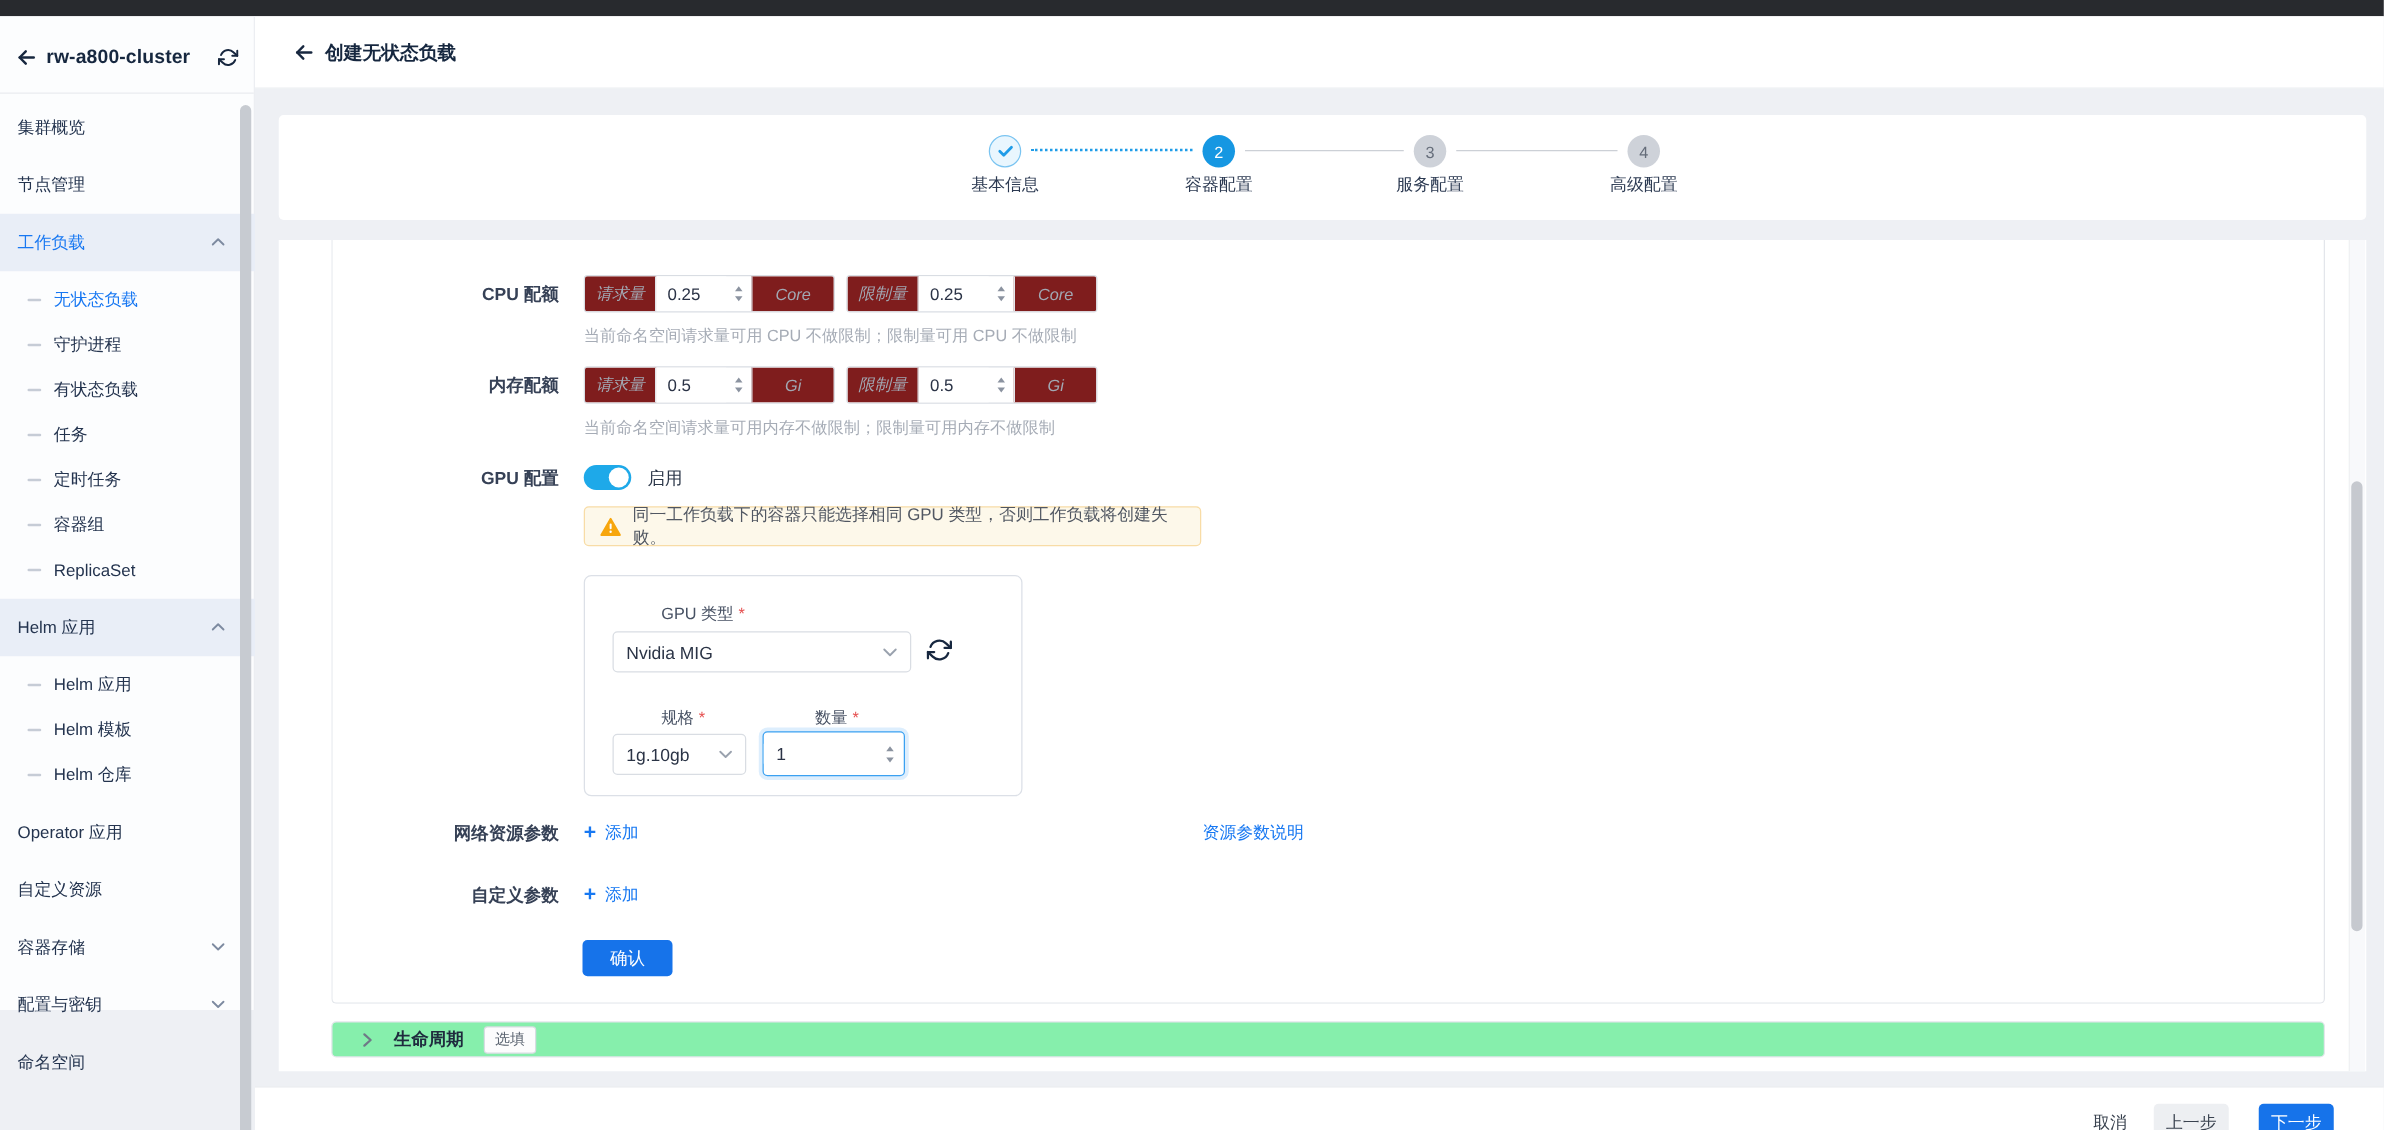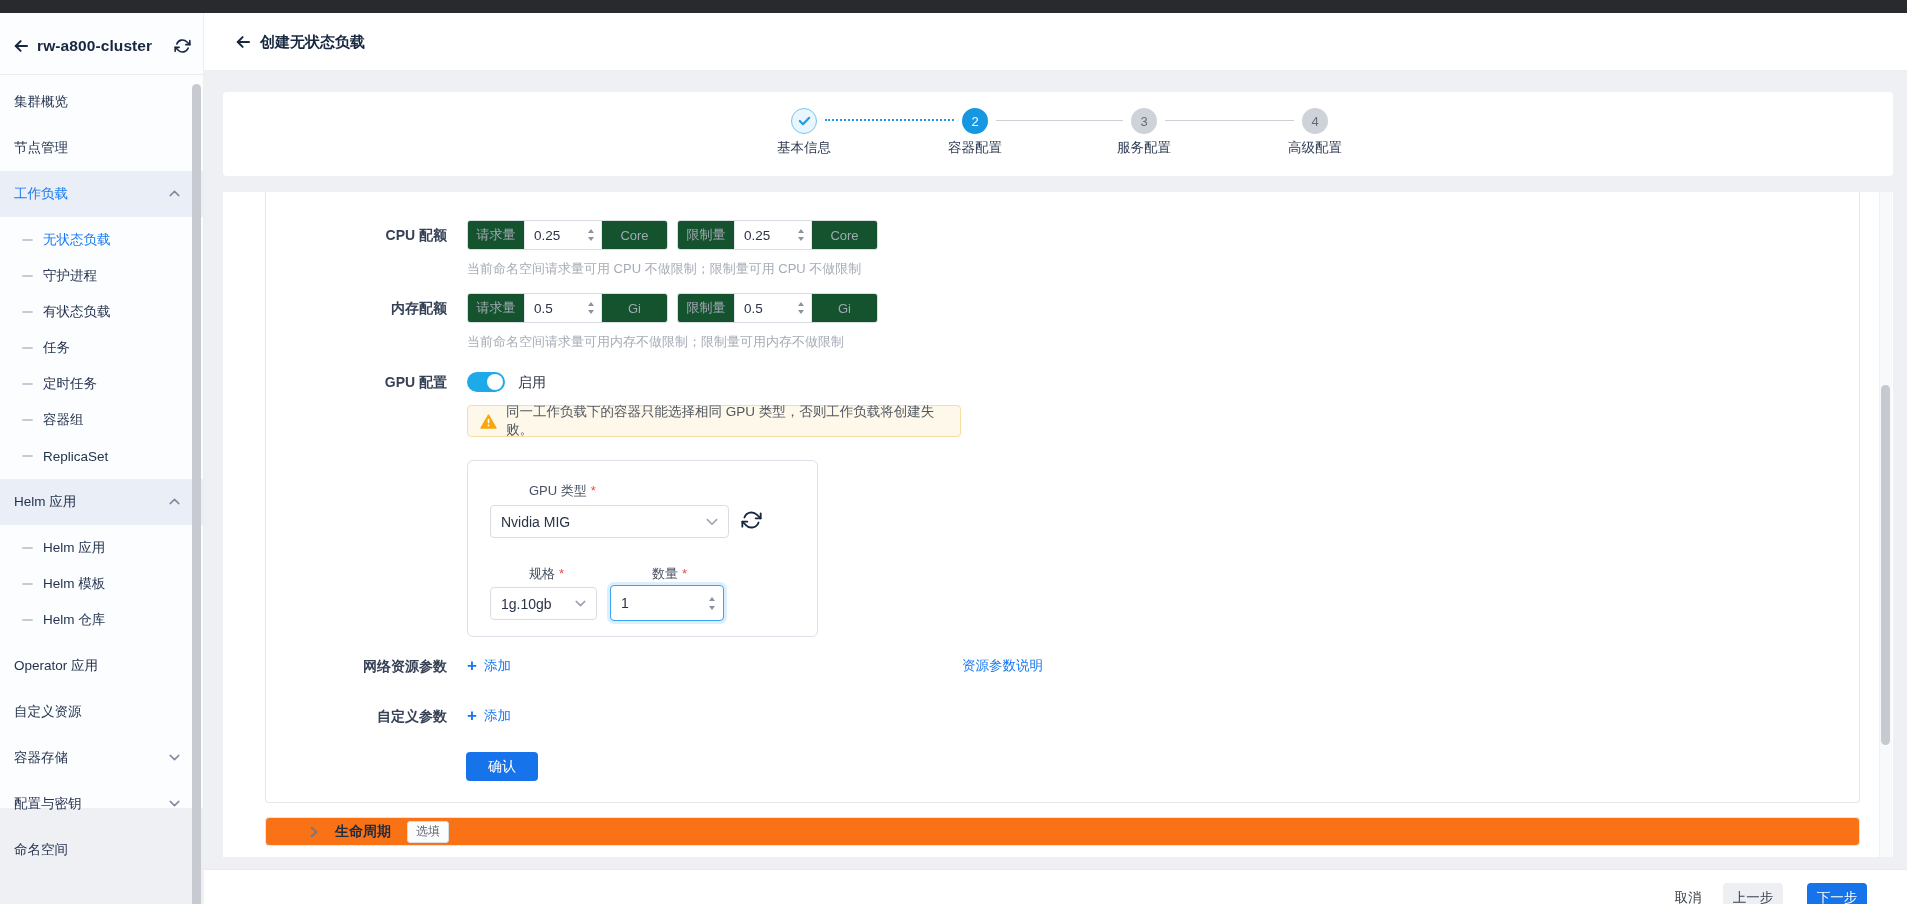--- a/index.html
+++ b/index.html
@@ -42,21 +42,21 @@
   .conn.solid  { top:28px; border-top:1.5px solid #ccd0d6; }
   .step-label { position:absolute; top:47px; width:120px; text-align:center; font-size:13.5px; color:#2c3a52; }
 
   
   .panel { position:absolute; left:223px; top:192px; width:1670px; height:665px; background:#fff; }
   .inner-box { position:absolute; left:42px; top:0; width:1595px; height:611px;
     border-left:1px solid #e3e6eb; border-right:1px solid #e3e6eb; border-bottom:1px solid #e3e6eb;
     border-radius:0 0 4px 4px; }
   .f-label { position:absolute; left:0; width:224px; text-align:right; font-size:14px; font-weight:600; color:#364156; line-height:20px; }
   .addon-group { position:absolute; display:flex; height:30px; border:1px solid #d9dde3; border-radius:3px; background:#fff; overflow:hidden; }
-  .addon { width:57px; background:#14532d; color:#a2a8b3; font-size:13px; display:flex; align-items:center; justify-content:center; border-right:1px solid #e2e5ea; }
+  .addon { width:57px; background:#7f1d1d; color:#a2a8b3; font-size:13px; display:flex; align-items:center; justify-content:center; border-right:1px solid #e2e5ea;font-style:italic; }
   .addon.sfx { width:66px; border-right:none; border-left:1px solid #e2e5ea; }
   .addon-group input { width:56px; border:none; outline:none; font-size:13.5px; color:#2b3346; padding-left:9px; font-family:inherit; }
   .spin { width:20px; display:flex; flex-direction:column; align-items:center; justify-content:center; gap:4px; cursor:pointer; }
   .tri-up { width:0; height:0; border-left:3.5px solid transparent; border-right:3.5px solid transparent; border-bottom:4.5px solid #8b93a0; }
   .tri-dn { width:0; height:0; border-left:3.5px solid transparent; border-right:3.5px solid transparent; border-top:4.5px solid #8b93a0; }
   .hint { position:absolute; left:244px; font-size:13px; color:#a6acb6; }
 
   .toggle { position:absolute; left:244px; top:180px; width:38px; height:20px; border-radius:10px; background:#1ea9e9; cursor:pointer; }
   .toggle .knob { position:absolute; right:2px; top:2px; width:16px; height:16px; border-radius:50%; background:#fff; }
   .toggle-label { position:absolute; left:295px; top:180px; line-height:20px; font-size:14px; color:#2b3648; }
@@ -72,21 +72,21 @@
   .count-wrap { position:absolute; left:142px; top:124px; width:114px; height:36px; border:1px solid #3ba1f1; border-radius:4px; background:#fff; box-shadow:0 0 0 3px rgba(26,144,240,.15); display:flex; align-items:center; }
   .count-wrap input { flex:1; min-width:0; border:none; outline:none; font-size:14px; color:#2b3346; padding-left:10px; font-family:inherit; }
   .count-spin { width:22px; display:flex; flex-direction:column; align-items:center; justify-content:center; gap:5px; cursor:pointer; }
 
   .add-btn { position:absolute; left:244px; display:flex; align-items:center; gap:7px; height:20px; color:#1778f2; font-size:13.5px; cursor:pointer; }
   .plus { font-size:17px; font-weight:700; line-height:18px; }
   .doc-link { position:absolute; left:739px; top:465px; font-size:13.5px; color:#1778f2; cursor:pointer; }
 
   .confirm-btn { position:absolute; left:243px; top:560px; width:72px; height:29px; background:#1673ea; color:#fff; border:none; border-radius:4px; font-size:14px; cursor:pointer; font-family:inherit; }
 
-  .lifecycle { position:absolute; left:42px; top:625px; width:1595px; height:29px; border:1px solid #e3e6eb; border-radius:4px; display:flex; align-items:center; background:#f97316; cursor:pointer;padding-left:20px; }
+  .lifecycle { position:absolute; left:42px; top:625px; width:1595px; height:29px; border:1px solid #e3e6eb; border-radius:4px; display:flex; align-items:center; background:#86efac; cursor:pointer; }
   .lc-chev { margin-left:24px; line-height:0; }
   .lc-title { margin-left:17px; font-size:14px; font-weight:700; color:#1f2b3e; }
   .lc-badge { margin-left:16px; padding:1px 8px 2px; border:1px solid #d8dce2; border-radius:3px; font-size:12px; color:#5a6370; background:#fcfcfd; }
 
   .panel-track { position:absolute; left:1656px; top:0; width:13px; height:665px; background:#f8f9fb; border-left:1px solid #f0f1f3; }
   .panel-thumb { position:absolute; left:1658px; top:193px; width:9px; height:360px; background:#c6c9cf; border-radius:5px; }
 
   
   .footer { position:absolute; left:204px; top:869px; width:1703px; height:35px; background:#fff; border-top:1px solid #e7e9ed; }
   .btn { position:absolute; top:13px; height:30px; border:none; border-radius:4px; font-size:13.5px; cursor:pointer; font-family:inherit; }

